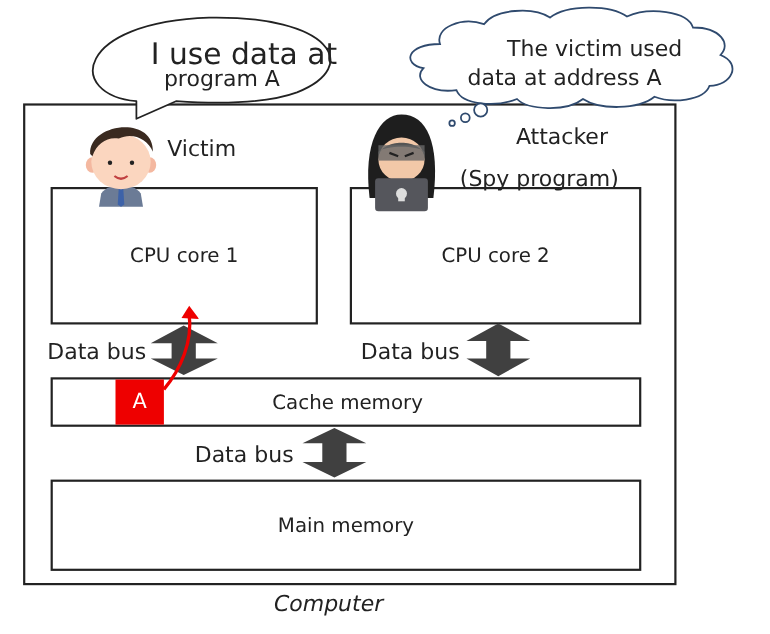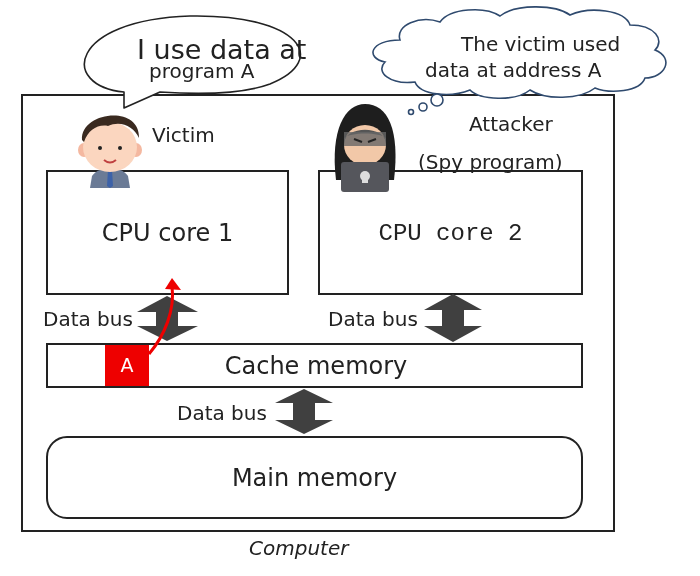--- a/index.html
+++ b/index.html
@@ -1,26 +1,26 @@
 <!DOCTYPE html>
 <html><head>
   <meta charset="utf-8">
   <style>
     html, body { margin: 0; padding: 0; background: #ffffff; }
     body { width: 700px; height: 576px; position: relative; overflow: hidden;
            font-family: "DejaVu Sans", "Liberation Sans", sans-serif; color: #222; }
     .box { position: absolute; border: 2px solid #222; box-sizing: border-box; background: #fff; }
     .label { position: absolute; font-size: 20px; white-space: nowrap; color: #222; line-height: 1.1; }
     .center-label { position: absolute; left: 0; right: 0; top: 50%; transform: translateY(-50%);
-                    text-align: center; font-size: 24px; color: #222; }
+                    text-align: center; font-size: 18px; color: #222; }
     #outer { left: 21px; top: 94px; width: 594px; height: 438px; }
     #cpu1 { left: 46px; top: 170px; width: 243px; height: 125px; }
-    #cpu2 { left: 318px; top: 170px; width: 265px; height: 125px; font-family: Liberation Mono, monospace; }
+    #cpu2 { left: 318px; top: 170px; width: 265px; height: 125px; }
     #cache { left: 46px; top: 343px; width: 537px; height: 45px; }
-    #main { left: 46px; top: 436px; width: 537px; height: 83px; border-radius: 21px; }
+    #main { left: 46px; top: 436px; width: 537px; height: 83px; }
     #cell-a { position: absolute; left: 105px; top: 345px; width: 44px; height: 41px;
               background: #ee0000; color: #fff; font-size: 19px; text-align: center; line-height: 41px; }
     svg.layer { position: absolute; left: 0; top: 0; }
   </style>
 </head>
 <body>
 
 <div class="box" id="outer"></div>
 
 <div class="box" id="cpu1">

